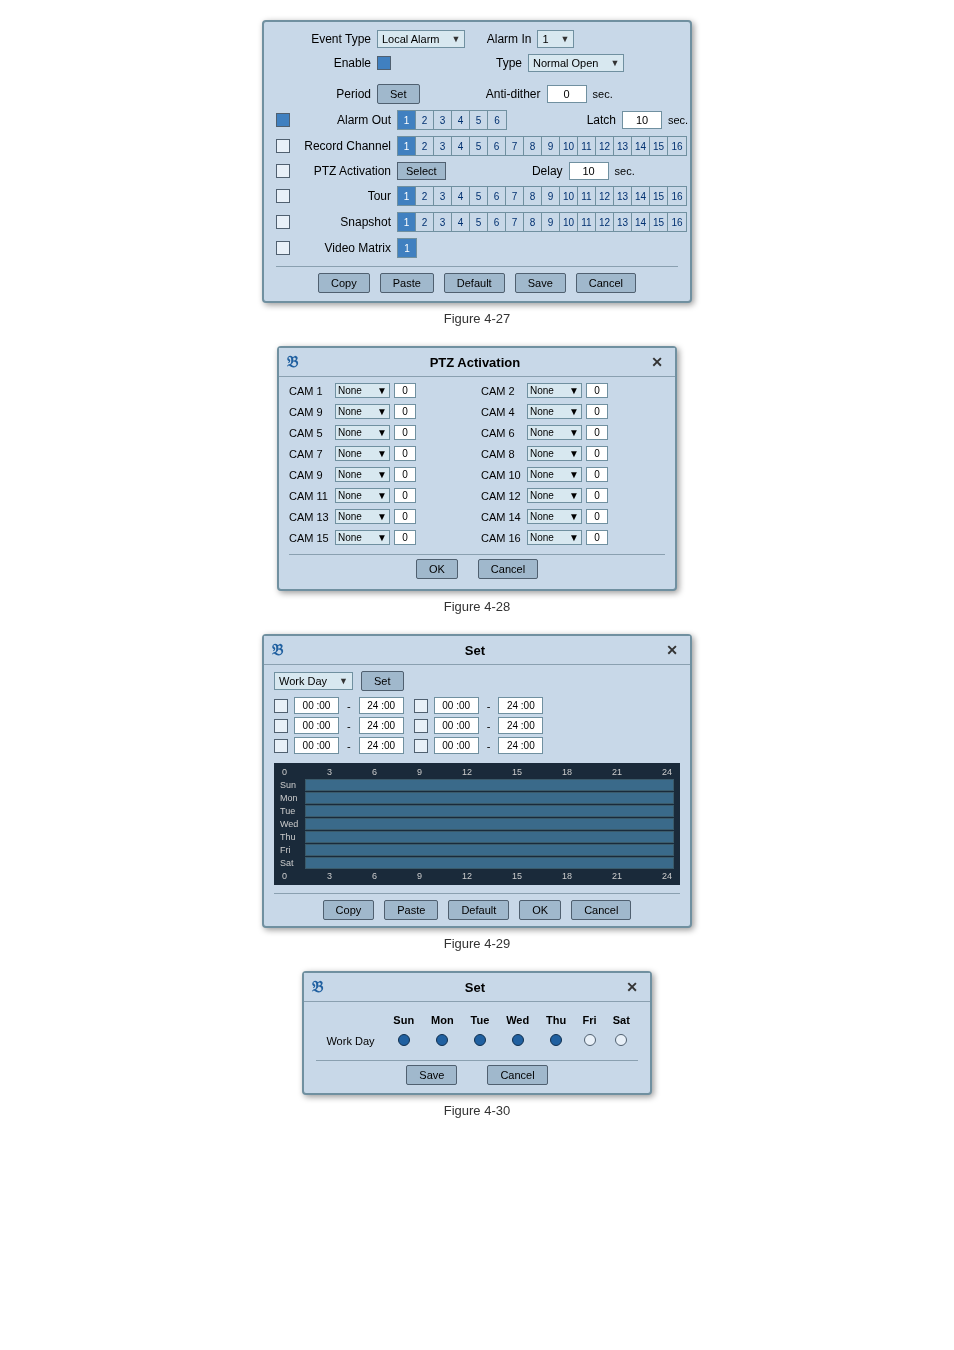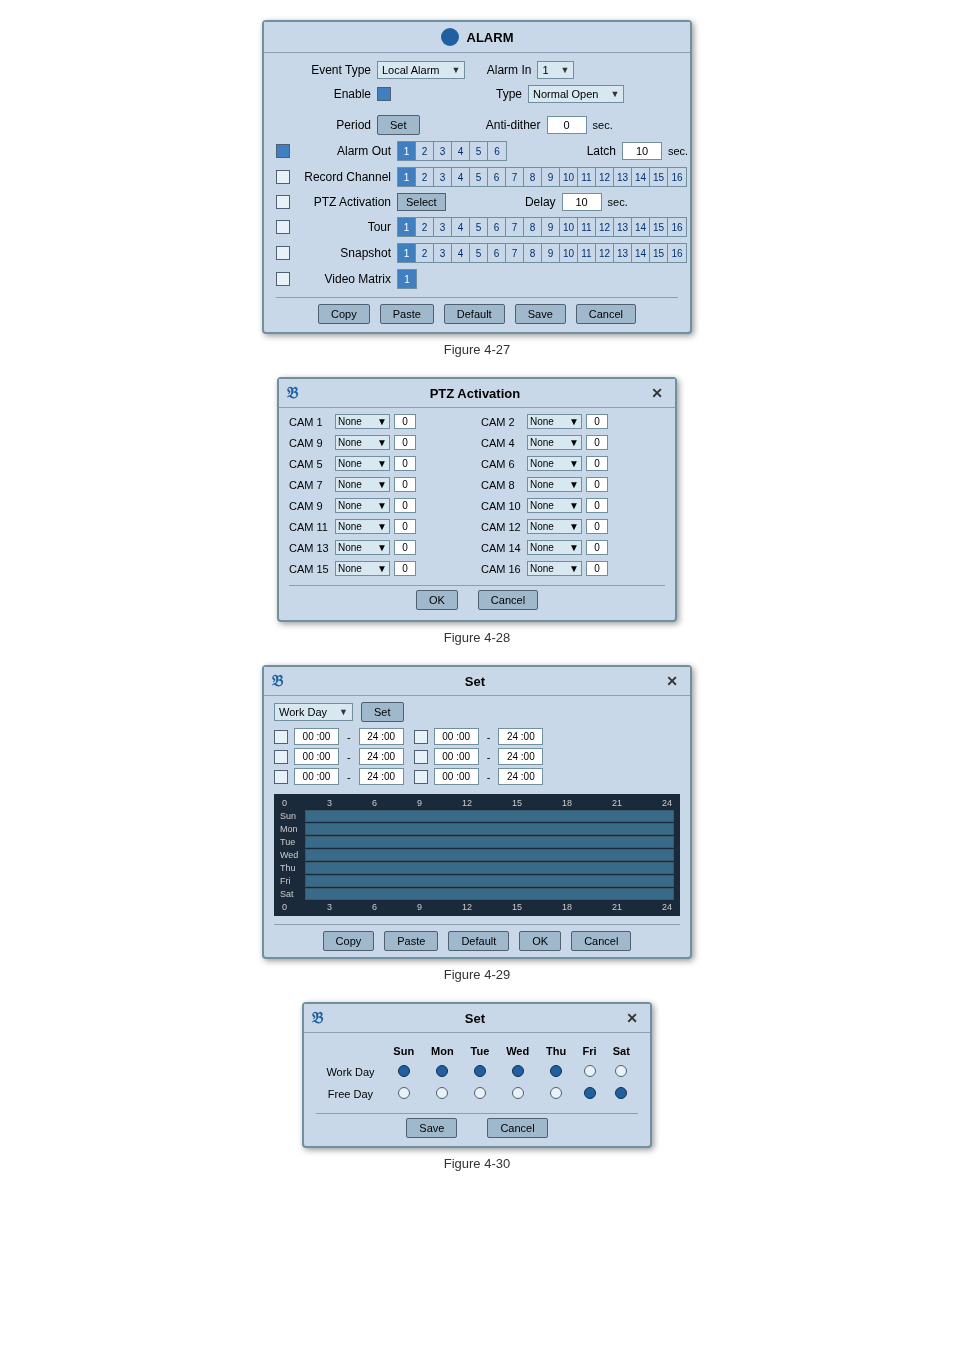--- a/index.html
+++ b/index.html
@@ -425,24 +425,20 @@
       cursor: pointer;
       color: #000;
     }
   </style>
 </head>
 <body>
 
 <div class="figure-container">
   <div class="alarm-dialog">
 
-    <div class="dialog-titlebar">
-      <span class="title-icon"></span>
-      <span>ALARM</span>
-    </div>
 
     <div class="dialog-body">
 
       <div class="alarm-row">
         <span class="alarm-label">Event Type</span>
         <div class="alarm-dropdown">
           <span>Local Alarm</span>
           <span class="dropdown-arrow">▼</span>
         </div>
         <span class="alarm-label" style="min-width:60px">Alarm In</span>
@@ -509,21 +505,21 @@
           <span class="num-btn">14</span>
           <span class="num-btn">15</span>
           <span class="num-btn">16</span>
         </div>
       </div>
 
       <div class="alarm-row">
         <span class="checkbox-empty"></span>
         <span class="alarm-label">PTZ Activation</span>
         <button class="select-btn">Select</button>
-        <span class="alarm-label" style="margin-left:9px">Delay</span>
+        <span class="alarm-label" style="margin-left:16px">Delay</span>
         <input class="alarm-input-small" value="10" style="">
         <span class="sec-label">sec.</span>
       </div>
 
       <div class="alarm-row">
         <span class="checkbox-empty"></span>
         <span class="alarm-label">Tour</span>
         <div class="number-box">
           <span class="num-btn active">1</span>
           <span class="num-btn">2</span>
@@ -907,30 +903,20 @@
           <tr>
             <td>Work Day</td>
             <td><span class="radio-filled"></span></td>
             <td><span class="radio-filled"></span></td>
             <td><span class="radio-filled"></span></td>
             <td><span class="radio-filled"></span></td>
             <td><span class="radio-filled"></span></td>
             <td><span class="radio-empty"></span></td>
             <td><span class="radio-empty"></span></td>
           </tr>
-          <tr>
-            <td>Free Day</td>
-            <td><span class="radio-empty"></span></td>
-            <td><span class="radio-empty"></span></td>
-            <td><span class="radio-empty"></span></td>
-            <td><span class="radio-empty"></span></td>
-            <td><span class="radio-empty"></span></td>
-            <td><span class="radio-filled"></span></td>
-            <td><span class="radio-filled"></span></td>
-          </tr>
         </tbody>
       </table>
       <div class="workday-footer">
         <button class="btn-action">Save</button>
         <button class="btn-action">Cancel</button>
       </div>
     </div>
   </div>
   <div class="figure-label">Figure 4-30</div>
 </div>

